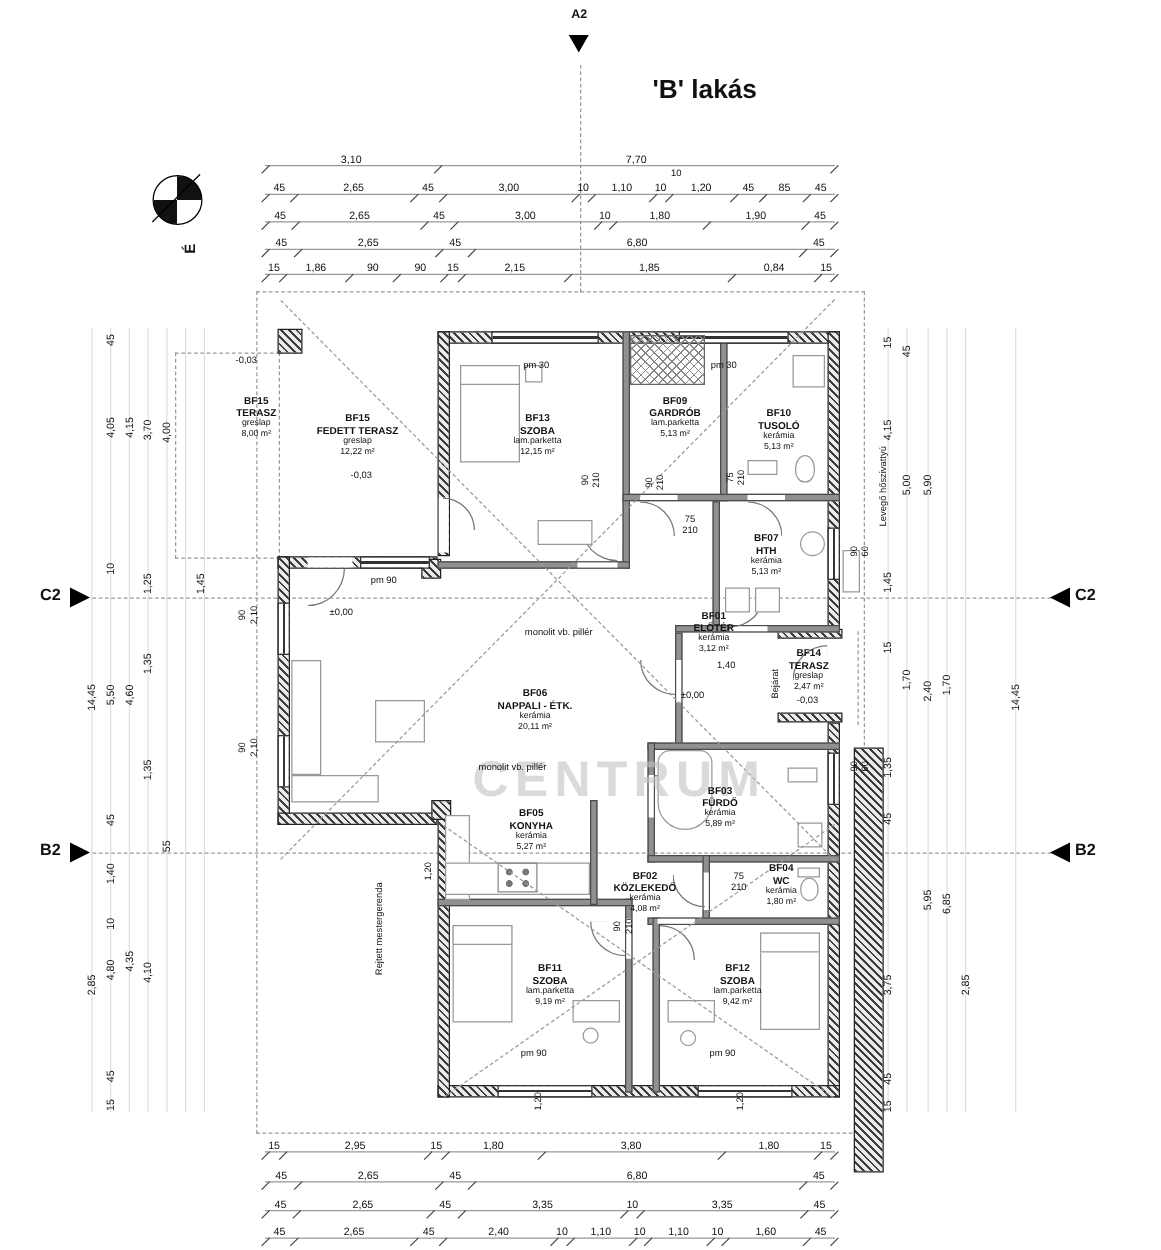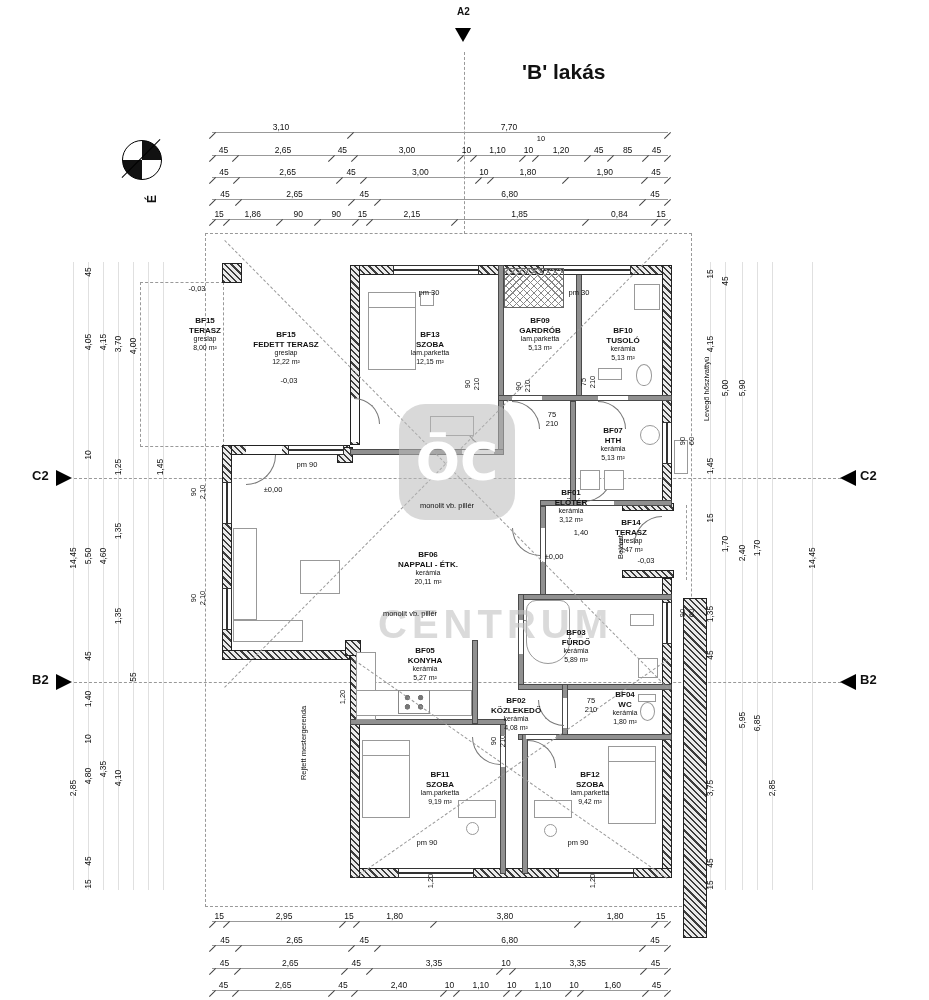--- a/index.html
+++ b/index.html
@@ -181,21 +181,20 @@
   <div class="furn" style="left:640px;top:702px;width:15px;height:19px;border-radius:50%"></div>
   <div class="furn" style="left:362px;top:740px;width:48px;height:78px"></div>
   <div class="furn" style="left:362px;top:740px;width:48px;height:16px"></div>
   <div class="furn" style="left:458px;top:800px;width:38px;height:18px"></div>
   <div class="furn furn-r" style="left:466px;top:822px;width:13px;height:13px"></div>
   <div class="furn" style="left:608px;top:746px;width:48px;height:78px"></div>
   <div class="furn" style="left:608px;top:746px;width:48px;height:16px"></div>
   <div class="furn" style="left:534px;top:800px;width:38px;height:18px"></div>
   <div class="furn furn-r" style="left:544px;top:824px;width:13px;height:13px"></div>
 
-  <div class="wm-logo" style="left:399px;top:404px;width:116px;height:116px">ŌC</div>
   <div class="wm-text" style="left:378px;top:602px">CENTRUM</div>
 
   <div class="room" style="left:170px;top:316px;width:70px">
     <div class="rid">BF15</div>
     <div class="rname">TERASZ</div>
     <div class="rmat">greslap</div>
     <div class="rarea">8,00 m²</div>
   </div>
   <div class="room" style="left:252px;top:330px;width:68px">
     <div class="rid">BF15</div>
@@ -226,21 +225,21 @@
     <div class="rname">HTH</div>
     <div class="rmat">kerámia</div>
     <div class="rarea">5,13 m²</div>
   </div>
   <div class="room" style="left:538px;top:488px;width:66px">
     <div class="rid">BF01</div>
     <div class="rname">ELŐTÉR</div>
     <div class="rmat">kerámia</div>
     <div class="rarea">3,12 m²</div>
   </div>
-  <div class="room" style="left:602px;top:518px;width:58px">
+  <div class="room" style="left:618px;top:518px;width:58px">
     <div class="rid">BF14</div>
     <div class="rname">TERASZ</div>
     <div class="rmat">greslap</div>
     <div class="rarea">2,47 m²</div>
   </div>
   <div class="room" style="left:391px;top:550px;width:74px">
     <div class="rid">BF06</div>
     <div class="rname">NAPPALI - ÉTK.</div>
     <div class="rmat">kerámia</div>
     <div class="rarea">20,11 m²</div>

